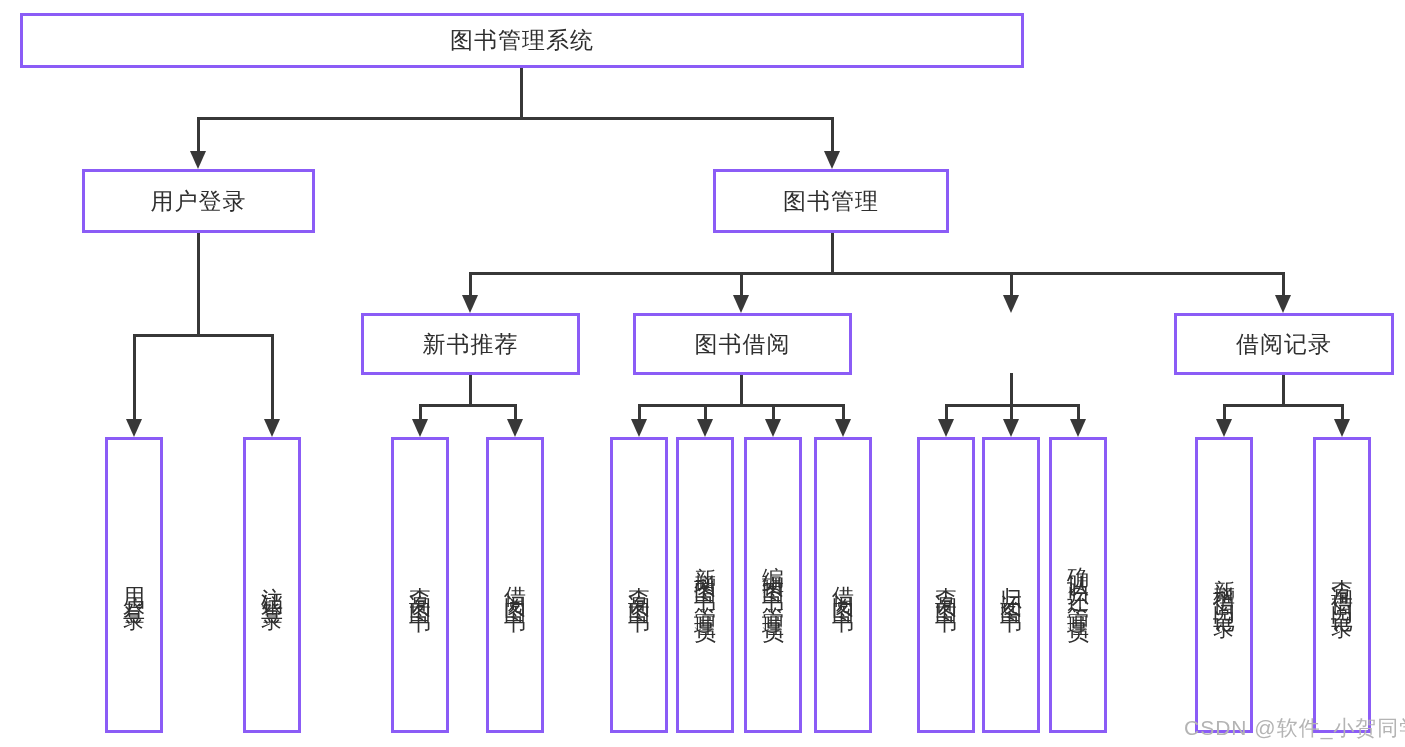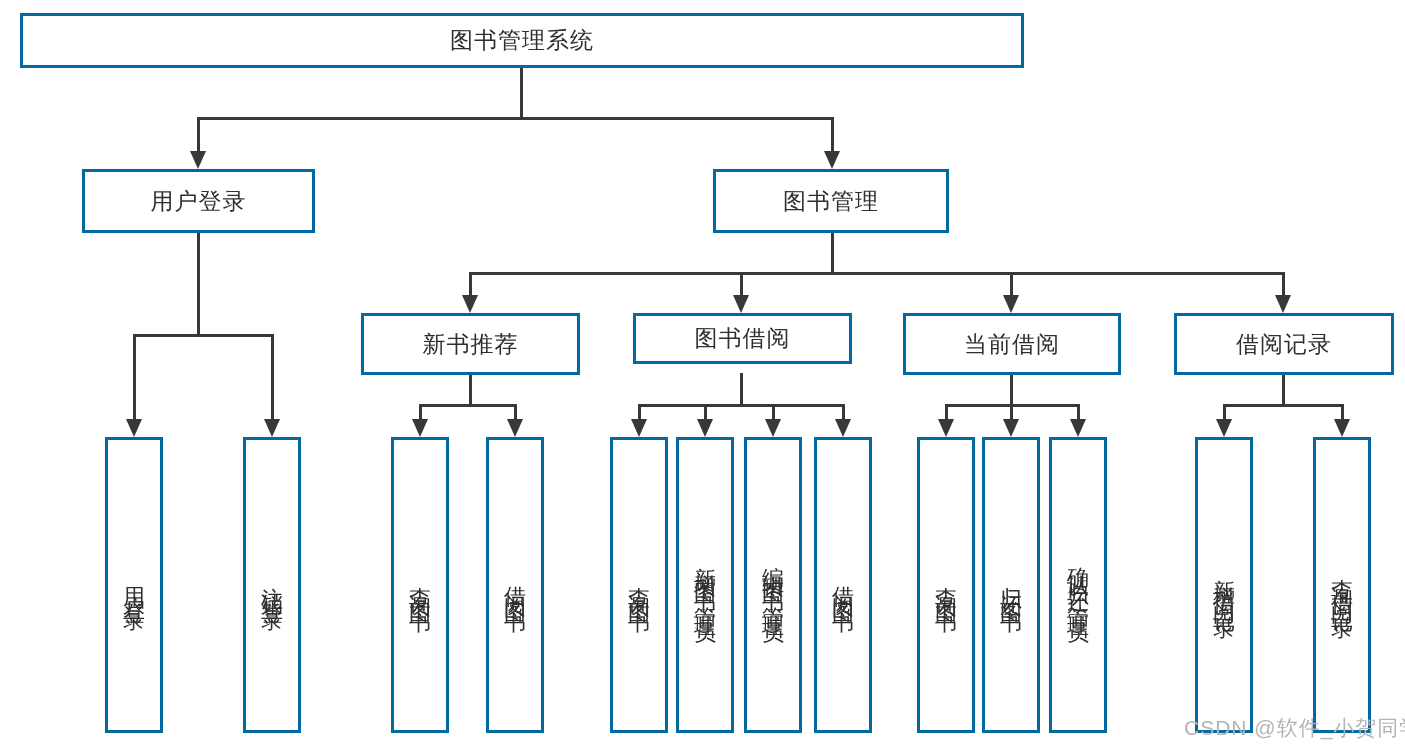--- a/index.html
+++ b/index.html
@@ -8,21 +8,21 @@
     width: 1405px;
     height: 747px;
     background: #ffffff;
     font-family: "Liberation Sans", "DejaVu Sans", sans-serif;
     color: #2f2f2f;
     overflow: hidden;
   }
   .hbox, .vbox {
     position: absolute;
     box-sizing: border-box;
-    border: 3px solid #0369a1;
+    border: 3px solid #8b5cf6;
     background: #ffffff;
     display: flex;
     align-items: center;
     justify-content: center;
   }
   .hbox span {
     font-size: 23px;
     letter-spacing: 1px;
     color: #2f2f2f;
     white-space: nowrap;
@@ -124,25 +124,22 @@
   <div class="hbox" style="left:82px;top:169px;width:233px;height:64px;">
     <span>用户登录</span>
   </div>
   <div class="hbox" style="left:361px;top:313px;width:219px;height:62px;">
     <span>新书推荐</span>
   </div>
 
   <div class="hbox" style="left:713px;top:169px;width:236px;height:64px;">
     <span>图书管理</span>
   </div>
-  <div class="hbox" style="left:633px;top:313px;width:219px;height:51px;">
+  <div class="hbox" style="left:633px;top:313px;width:219px;height:62px;">
     <span>图书借阅</span>
-  </div>
-  <div class="hbox" style="left:903px;top:313px;width:218px;height:62px;">
-    <span>当前借阅</span>
   </div>
   <div class="hbox" style="left:1174px;top:313px;width:220px;height:62px;">
     <span>借阅记录</span>
   </div>
 
   <div class="vbox" style="left:105px;top:437px;width:58px;height:296px;">
     <span>用户登录</span>
   </div>
   <div class="vbox" style="left:243px;top:437px;width:58px;height:296px;">
     <span>注销登录</span>

